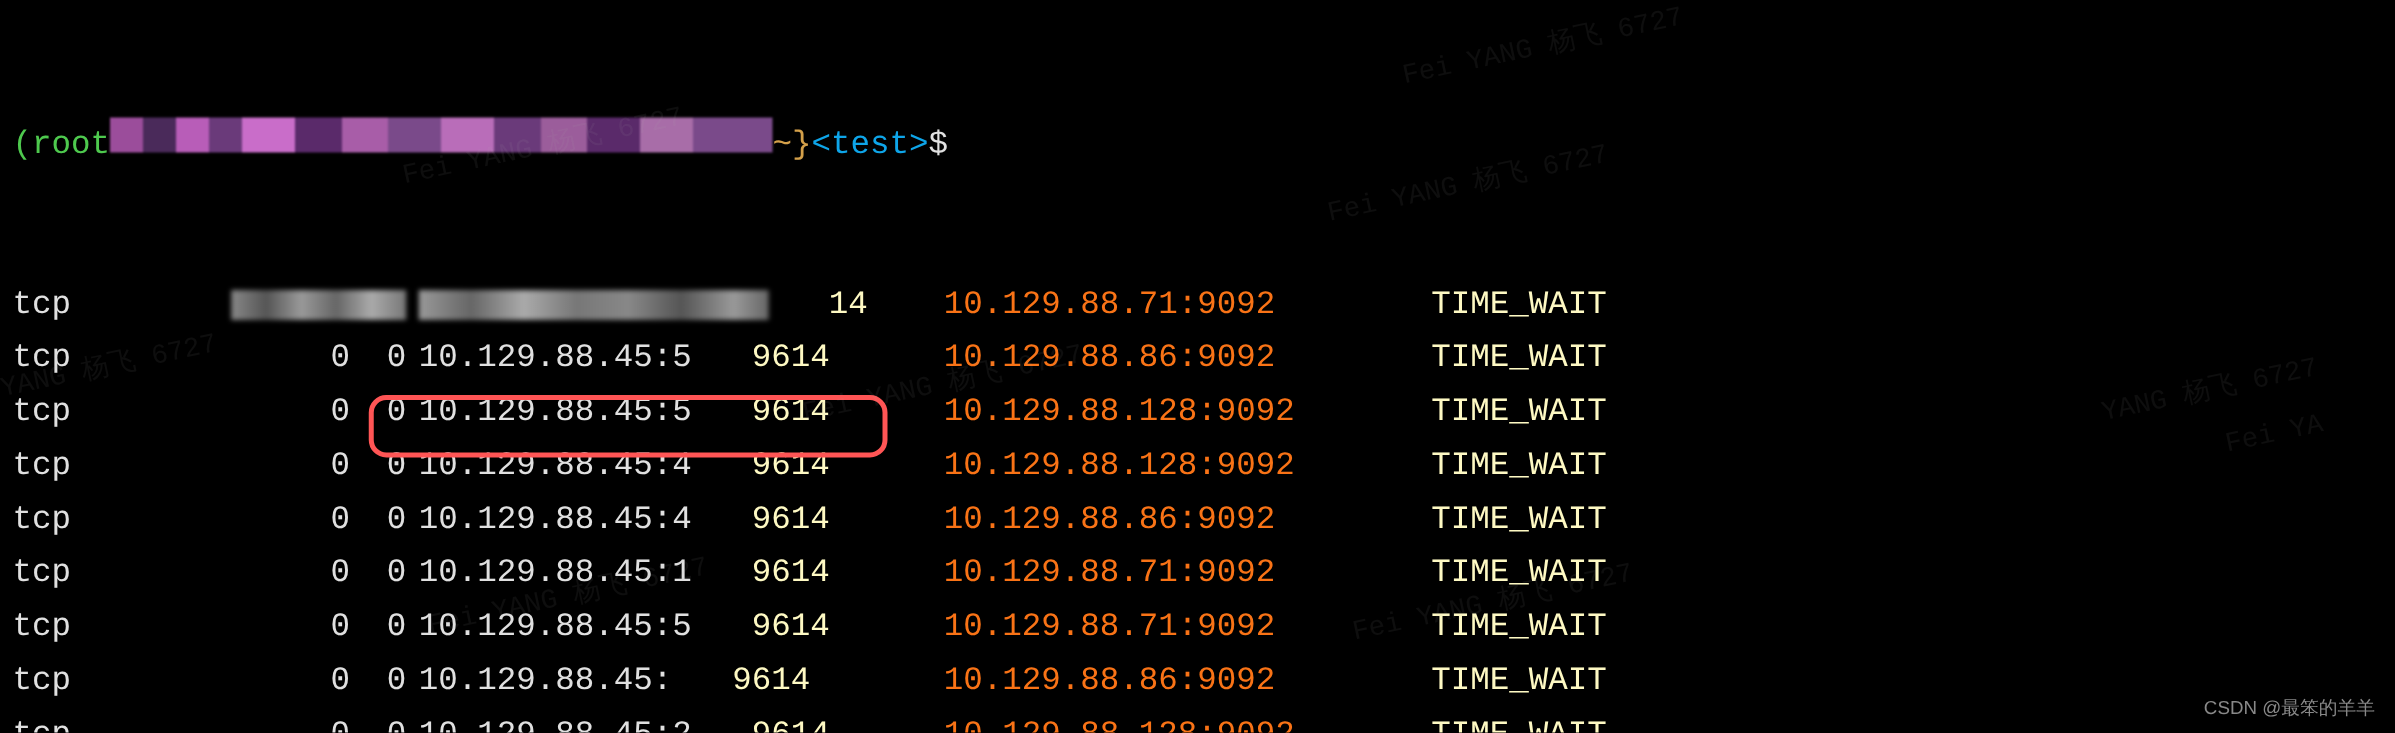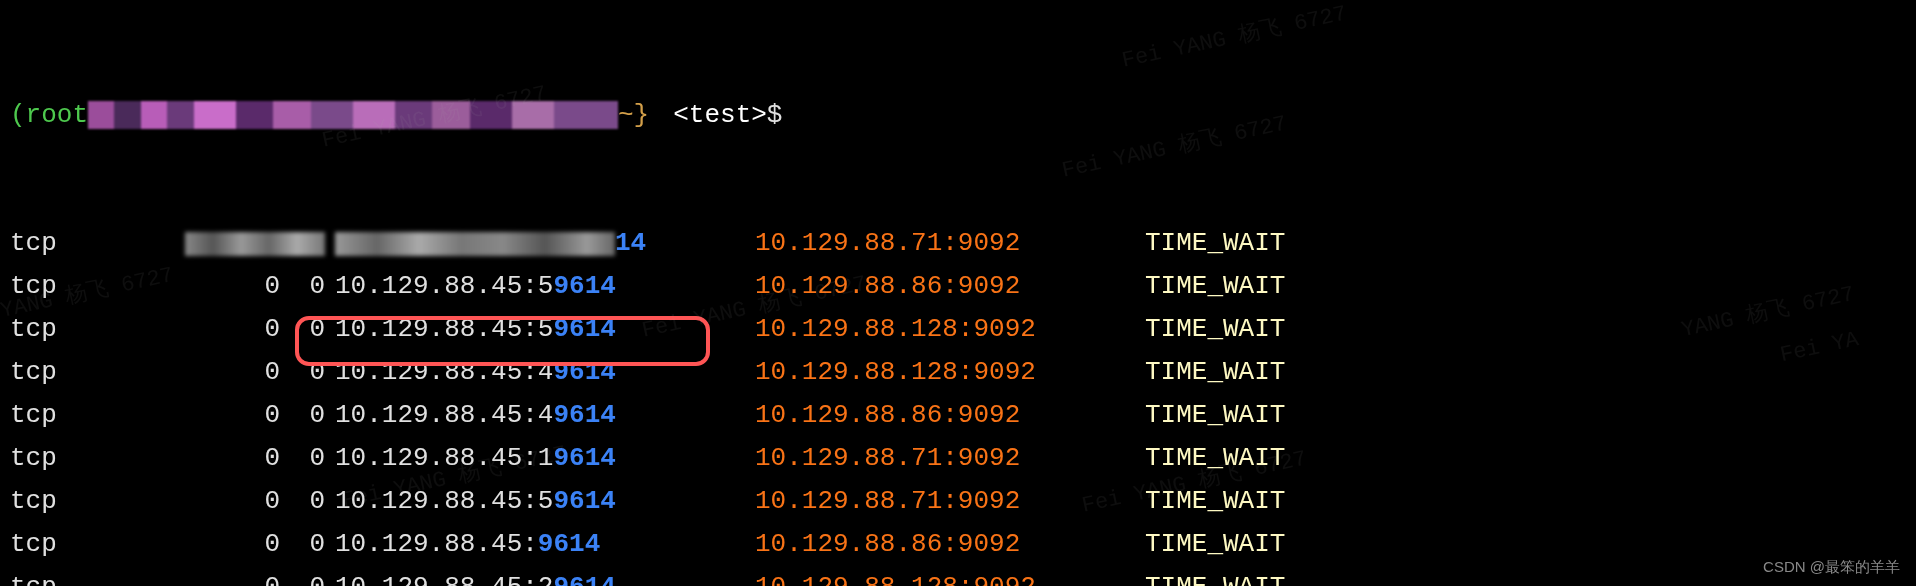--- a/index.html
+++ b/index.html
@@ -17,21 +17,21 @@
       overflow: hidden;
       position: relative;
       line-height: 1.65;
     }
     .terminal {
       padding: 8px 10px;
       white-space: pre;
     }
     .prompt-line {
       display: flex;
-      align-items: center;
+      align-items: flex-start;
     }
     .root-text {
       color: #4ec94e;
     }
     .pixelated {
       display: inline-block;
       width: 530px;
       height: 28px;
       background: 
         linear-gradient(90deg, 
@@ -49,22 +49,21 @@
           #5a2a6a 72%, #5a2a6a 80%,
           #a86da8 80%, #a86da8 88%,
           #7a4a8a 88%, #7a4a8a 100%);
       filter: blur(1px);
       vertical-align: middle;
     }
     .tilde-brace {
       color: #d4a04a;
     }
     .test-tag {
-      color: #ffffff;
-      margin-left: 24px;
+      color: #0ea5e9;
     }
     .dollar {
       color: #e0e0e0;
     }
     .cmd {
       color: #e0e0e0;
     }
     .row {
       display: flex;
     }
@@ -88,22 +87,23 @@
       color: #e0e0e0;
     }
     .col-foreign {
       width: 390px;
       color: #f97316;
     }
     .col-state {
       color: #fef9c3;
     }
     .highlight {
-      color: #3b82f6;
-      font-weight: bold;
+      color: #fef9c3;
+      font-weight: normal;
+      padding-left: 48px;
     }
     .pixelated-small {
       display: inline-block;
       width: 140px;
       height: 24px;
       background: linear-gradient(90deg, #888 0%, #555 20%, #999 40%, #666 60%, #aaa 80%, #777 100%);
       filter: blur(2px);
       vertical-align: middle;
     }
     .pixelated-small2 {

